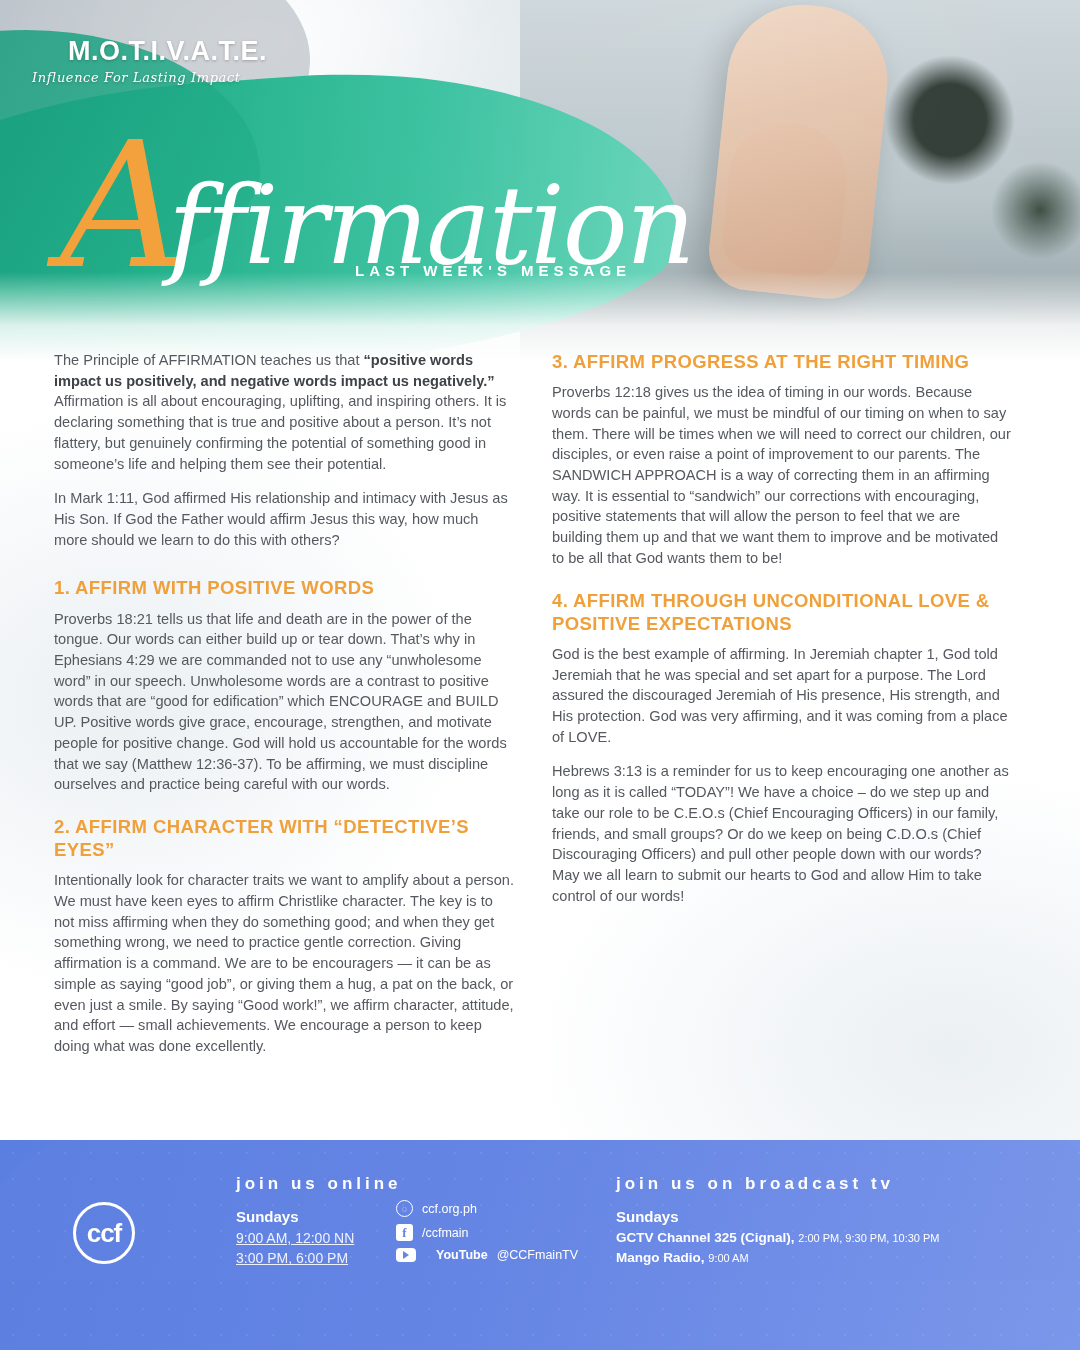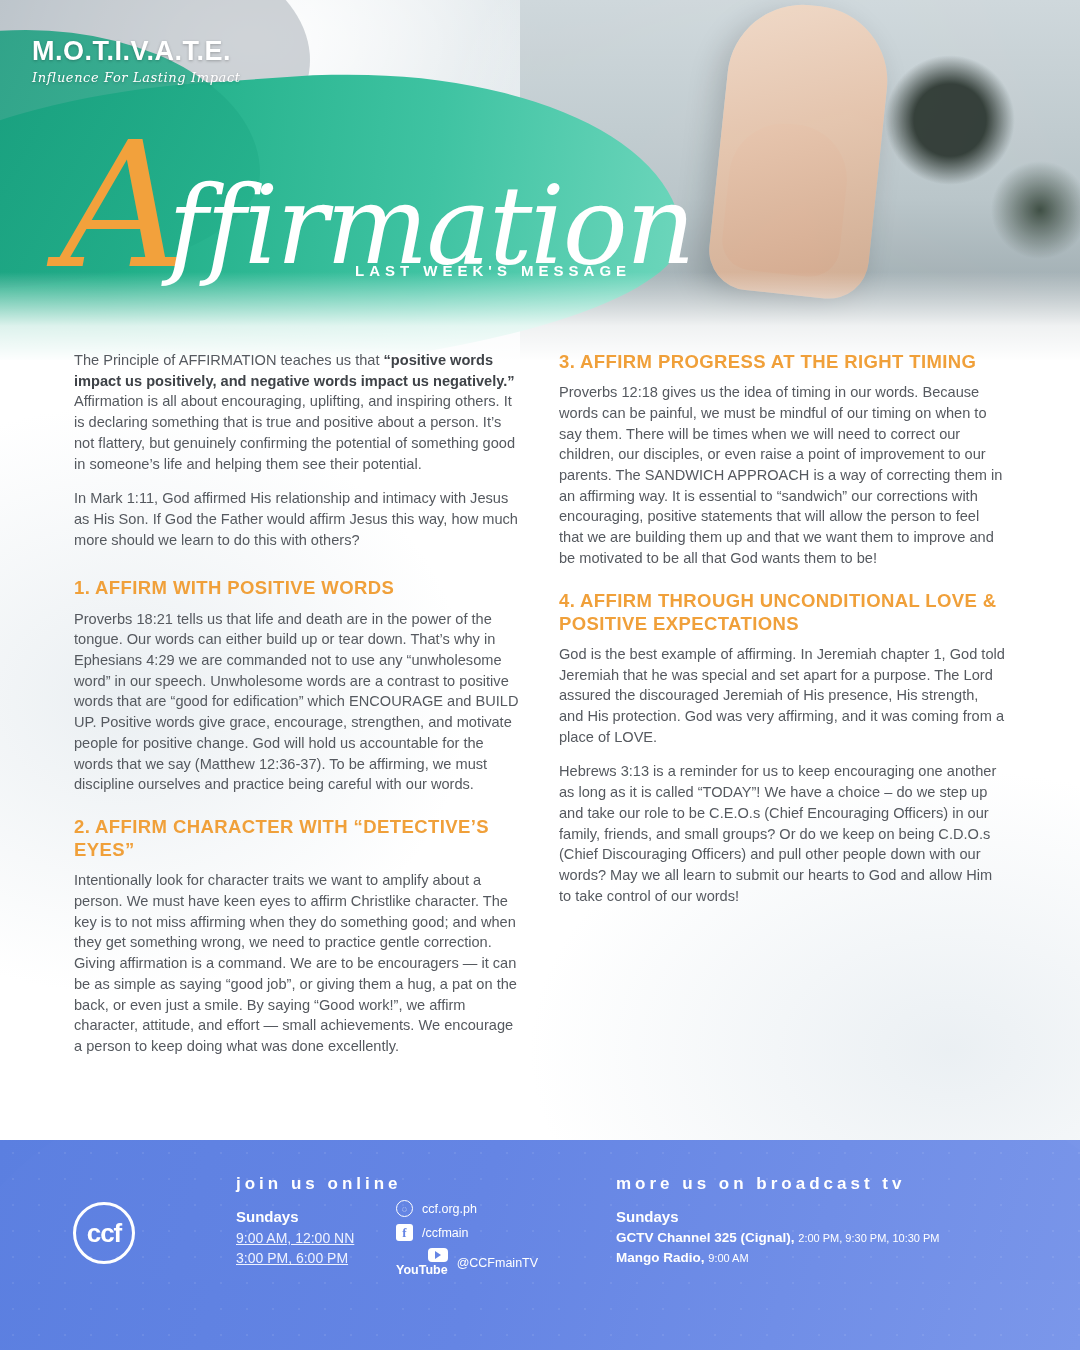--- a/index.html
+++ b/index.html
@@ -87,20 +87,21 @@
 
   
   .logo-block {
     position: absolute; left: 32px; top: 36px; z-index: 6;
     color: #ffffff;
   }
   .logo-main {
     font-size: 27px; font-weight: bold; letter-spacing: 0.5px;
     color: #ffffff;
     text-shadow: 0 1px 3px rgba(0,0,0,0.25);
+    margin-left: 36px;
   }
   .logo-sub {
     font-family: "DejaVu Serif", serif;
     font-style: italic;
     font-size: 13px;
     letter-spacing: 0.6px;
     margin-top: 3px;
     color: #ffffff;
     text-shadow: 0 1px 3px rgba(0,0,0,0.25);
   }
@@ -131,21 +132,21 @@
     letter-spacing: 5px;
     color: #ffffff;
     z-index: 7;
   }
 
   
   .content {
     position: absolute;
     top: 350px; left: 0;
     width: 1080px;
-    padding: 0 74px;
+    padding: 0 54px;
     display: flex;
     gap: 38px;
     z-index: 5;
   }
   .col { width: 460px; }
   p.body {
     font-size: 14.6px;
     line-height: 1.42;
     color: #55595f;
     margin-bottom: 14px;
@@ -213,21 +214,21 @@
   .ico {
     width: 17px; height: 17px;
     display: flex; align-items: center; justify-content: center;
     color: #ffffff;
     font-size: 12px;
     flex: 0 0 17px;
   }
   .ico.circle { border: 1.5px solid #fff; border-radius: 50%; font-size: 9px; }
   .ico.fb { background: #ffffff; color: #6585e4; border-radius: 3px; font-weight: bold; font-size: 13px; font-family: "Liberation Serif", serif; }
   .yt-badge {
-    display: inline-flex; align-items: flex-end; gap: 1px; flex-direction: column;
+    display: inline-flex; align-items: flex-end; gap: 20px;
   }
   .yt-play {
     width: 20px; height: 14px; background: #ffffff; border-radius: 4px;
     display: flex; align-items: center; justify-content: center;
   }
   .yt-play span {
     width: 0; height: 0;
     border-left: 6px solid #6585e4;
     border-top: 4px solid transparent;
     border-bottom: 4px solid transparent;
@@ -338,21 +339,21 @@
                 <span></span>
               </span>
             <span class="yt-word">YouTube</span>
           </span>
           <span>@CCFmainTV</span>
         </div>
       </div>
     </div>
 
     <div class="bcol right">
-      <div class="bhead">more us on broadcast tv</div>
+      <div class="bhead">join us on broadcast tv</div>
       <div class="bsub">Sundays</div>
       <div class="bline">
         <b>GCTV Channel 325 (Cignal),</b>
         <span class="sm">2:00 PM, 9:30 PM, 10:30 PM</span>
       </div>
       <div class="bline">
         <b>Mango Radio,</b>
         <span class="sm">9:00 AM</span>
       </div>
     </div>

